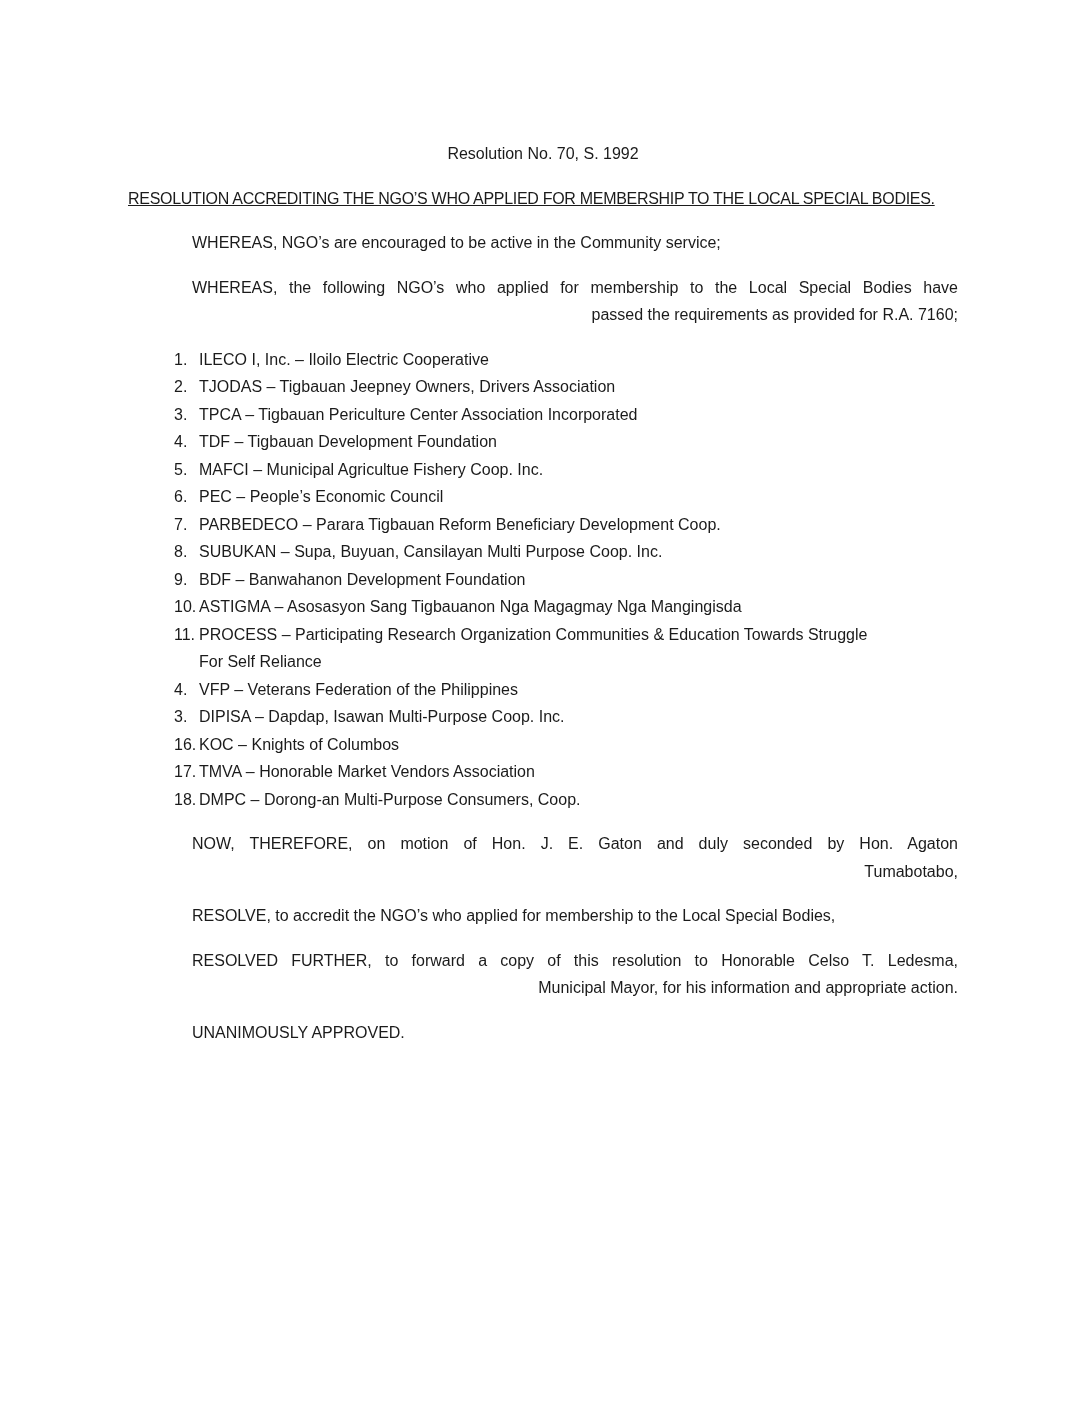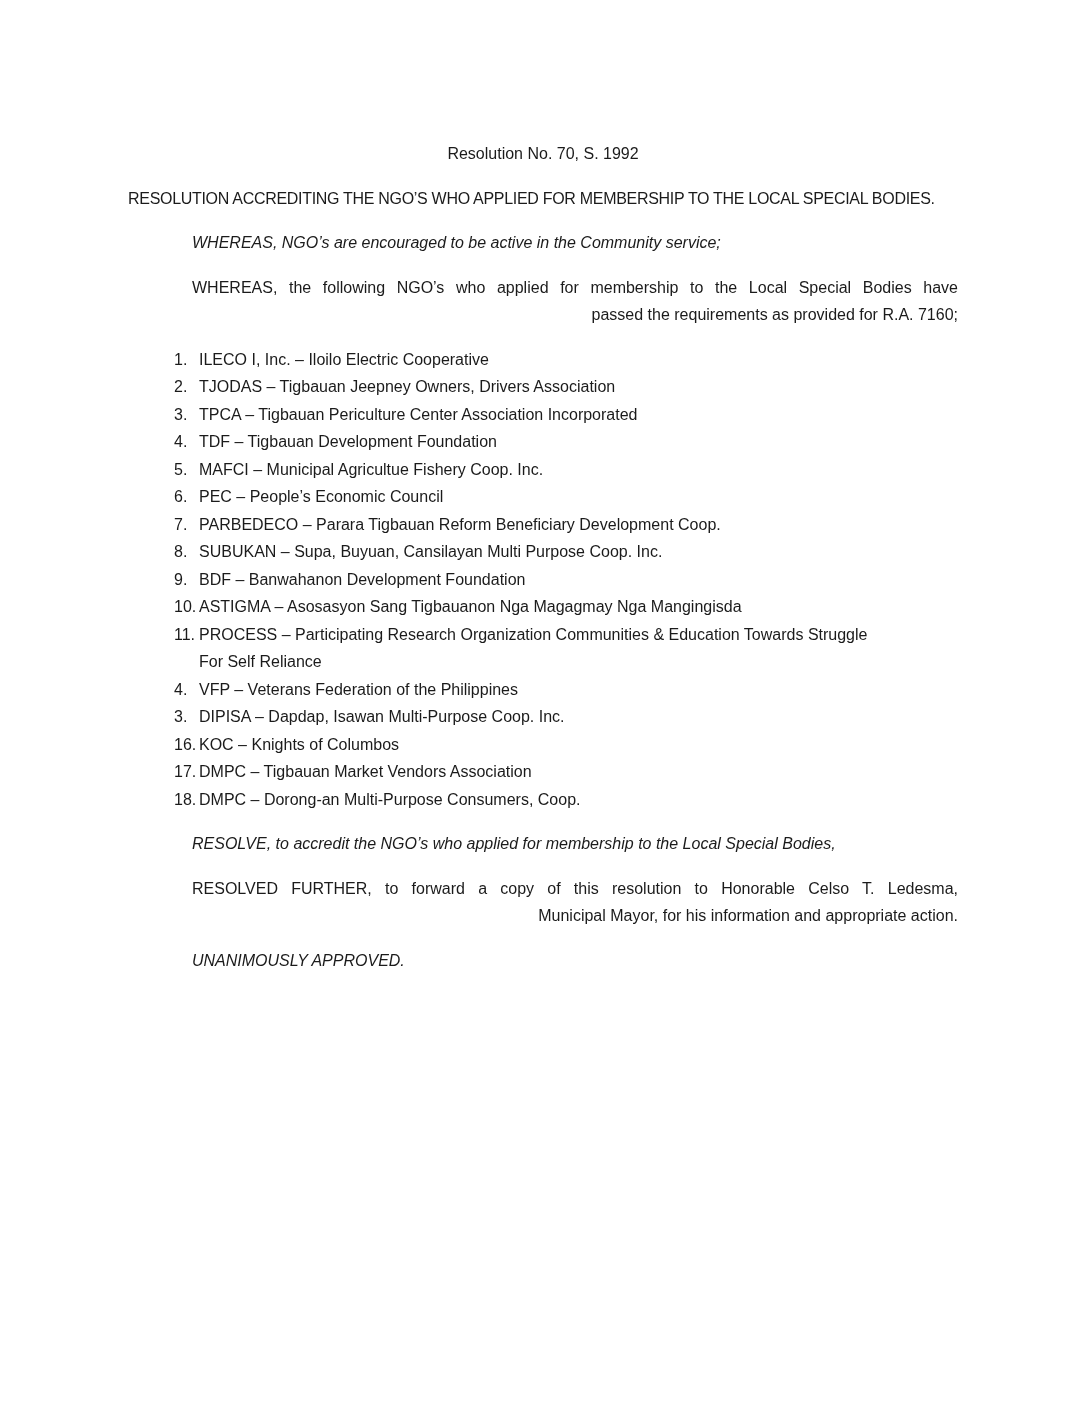--- a/index.html
+++ b/index.html
@@ -16,22 +16,22 @@
     overflow: hidden;
   }
   .page {
     width: 1088px;
     height: 1408px;
     padding: 124px 130px 0 128px;
     margin-top: 16px;
   }
   p { margin: 0 0 17px 0; }
   .title   { text-align: center; }
-  .heading { white-space: nowrap; letter-spacing: -0.3px; }
-  .indent  { text-indent: 64px; font-style: italic; }
+  .heading { white-space: nowrap; letter-spacing: -0.3px; text-decoration: underline; }
+  .indent  { text-indent: 64px; }
   
   .jline1 {
     display: block;
     text-indent: 64px;
     text-align: justify;
     text-align-last: justify;
   }
   .jline2 { display: block; text-align: right; }
   .ngo-list {
     list-style: none;
@@ -110,28 +110,32 @@
     <li>
         <span class="num">3.</span>
         <span class="txt">DIPISA – Dapdap, Isawan Multi-Purpose Coop. Inc.</span>
       </li>
     <li>
         <span class="num">16.</span>
         <span class="txt">KOC – Knights of Columbos</span>
       </li>
     <li>
         <span class="num">17.</span>
-        <span class="txt">DMPC – Tigbauan Market Vendors Association</span>
+        <span class="txt">TMVA – Honorable Market Vendors Association</span>
       </li>
     <li>
         <span class="num">18.</span>
         <span class="txt">DMPC – Dorong-an Multi-Purpose Consumers, Coop.</span>
       </li>
   </ol>
 
+  <p>
+    <span class="jline1">NOW, THEREFORE, on motion of Hon. J. E. Gaton and duly seconded by Hon. Agaton</span>
+    <span class="jline2">Tumabotabo,</span>
+  </p>
 
   <p class="indent">RESOLVE, to accredit the NGO’s who applied for membership to the Local Special Bodies,</p>
 
   <p>
     <span class="jline1">RESOLVED FURTHER, to forward a copy of this resolution to Honorable Celso T. Ledesma,</span>
     <span class="jline2">Municipal Mayor, for his information and appropriate action.</span>
   </p>
 
   <p class="indent">UNANIMOUSLY APPROVED.</p>
 

